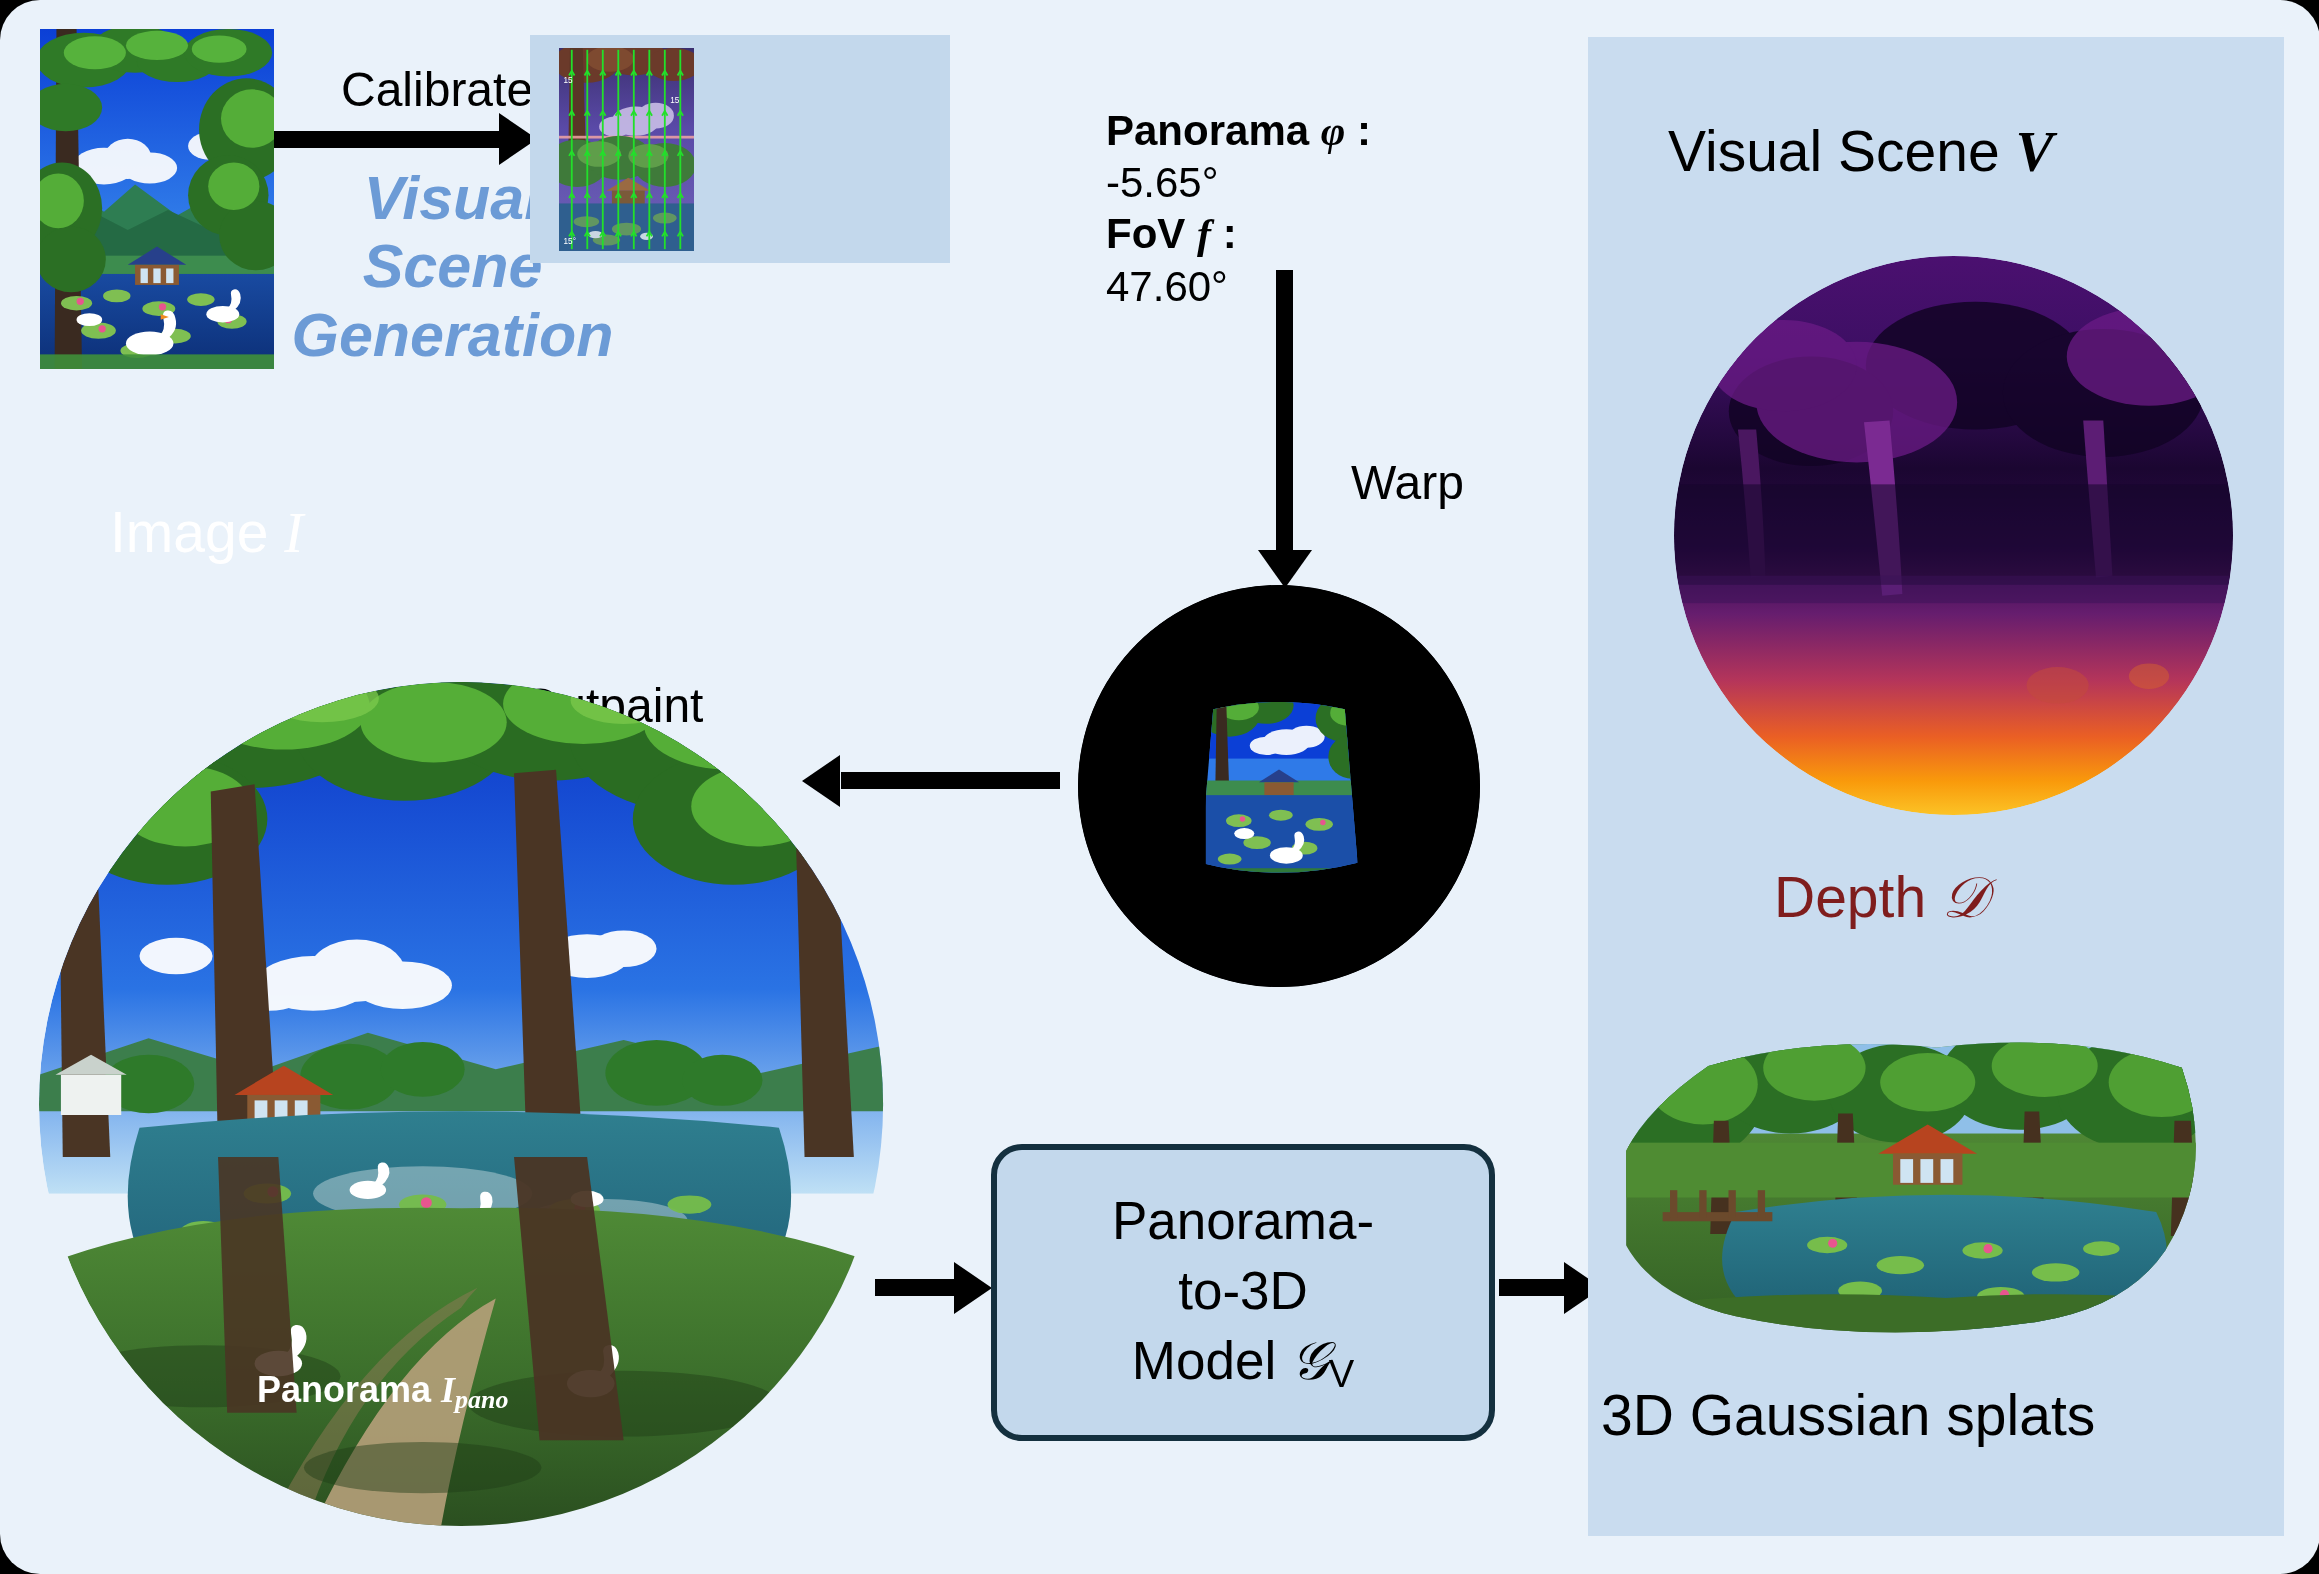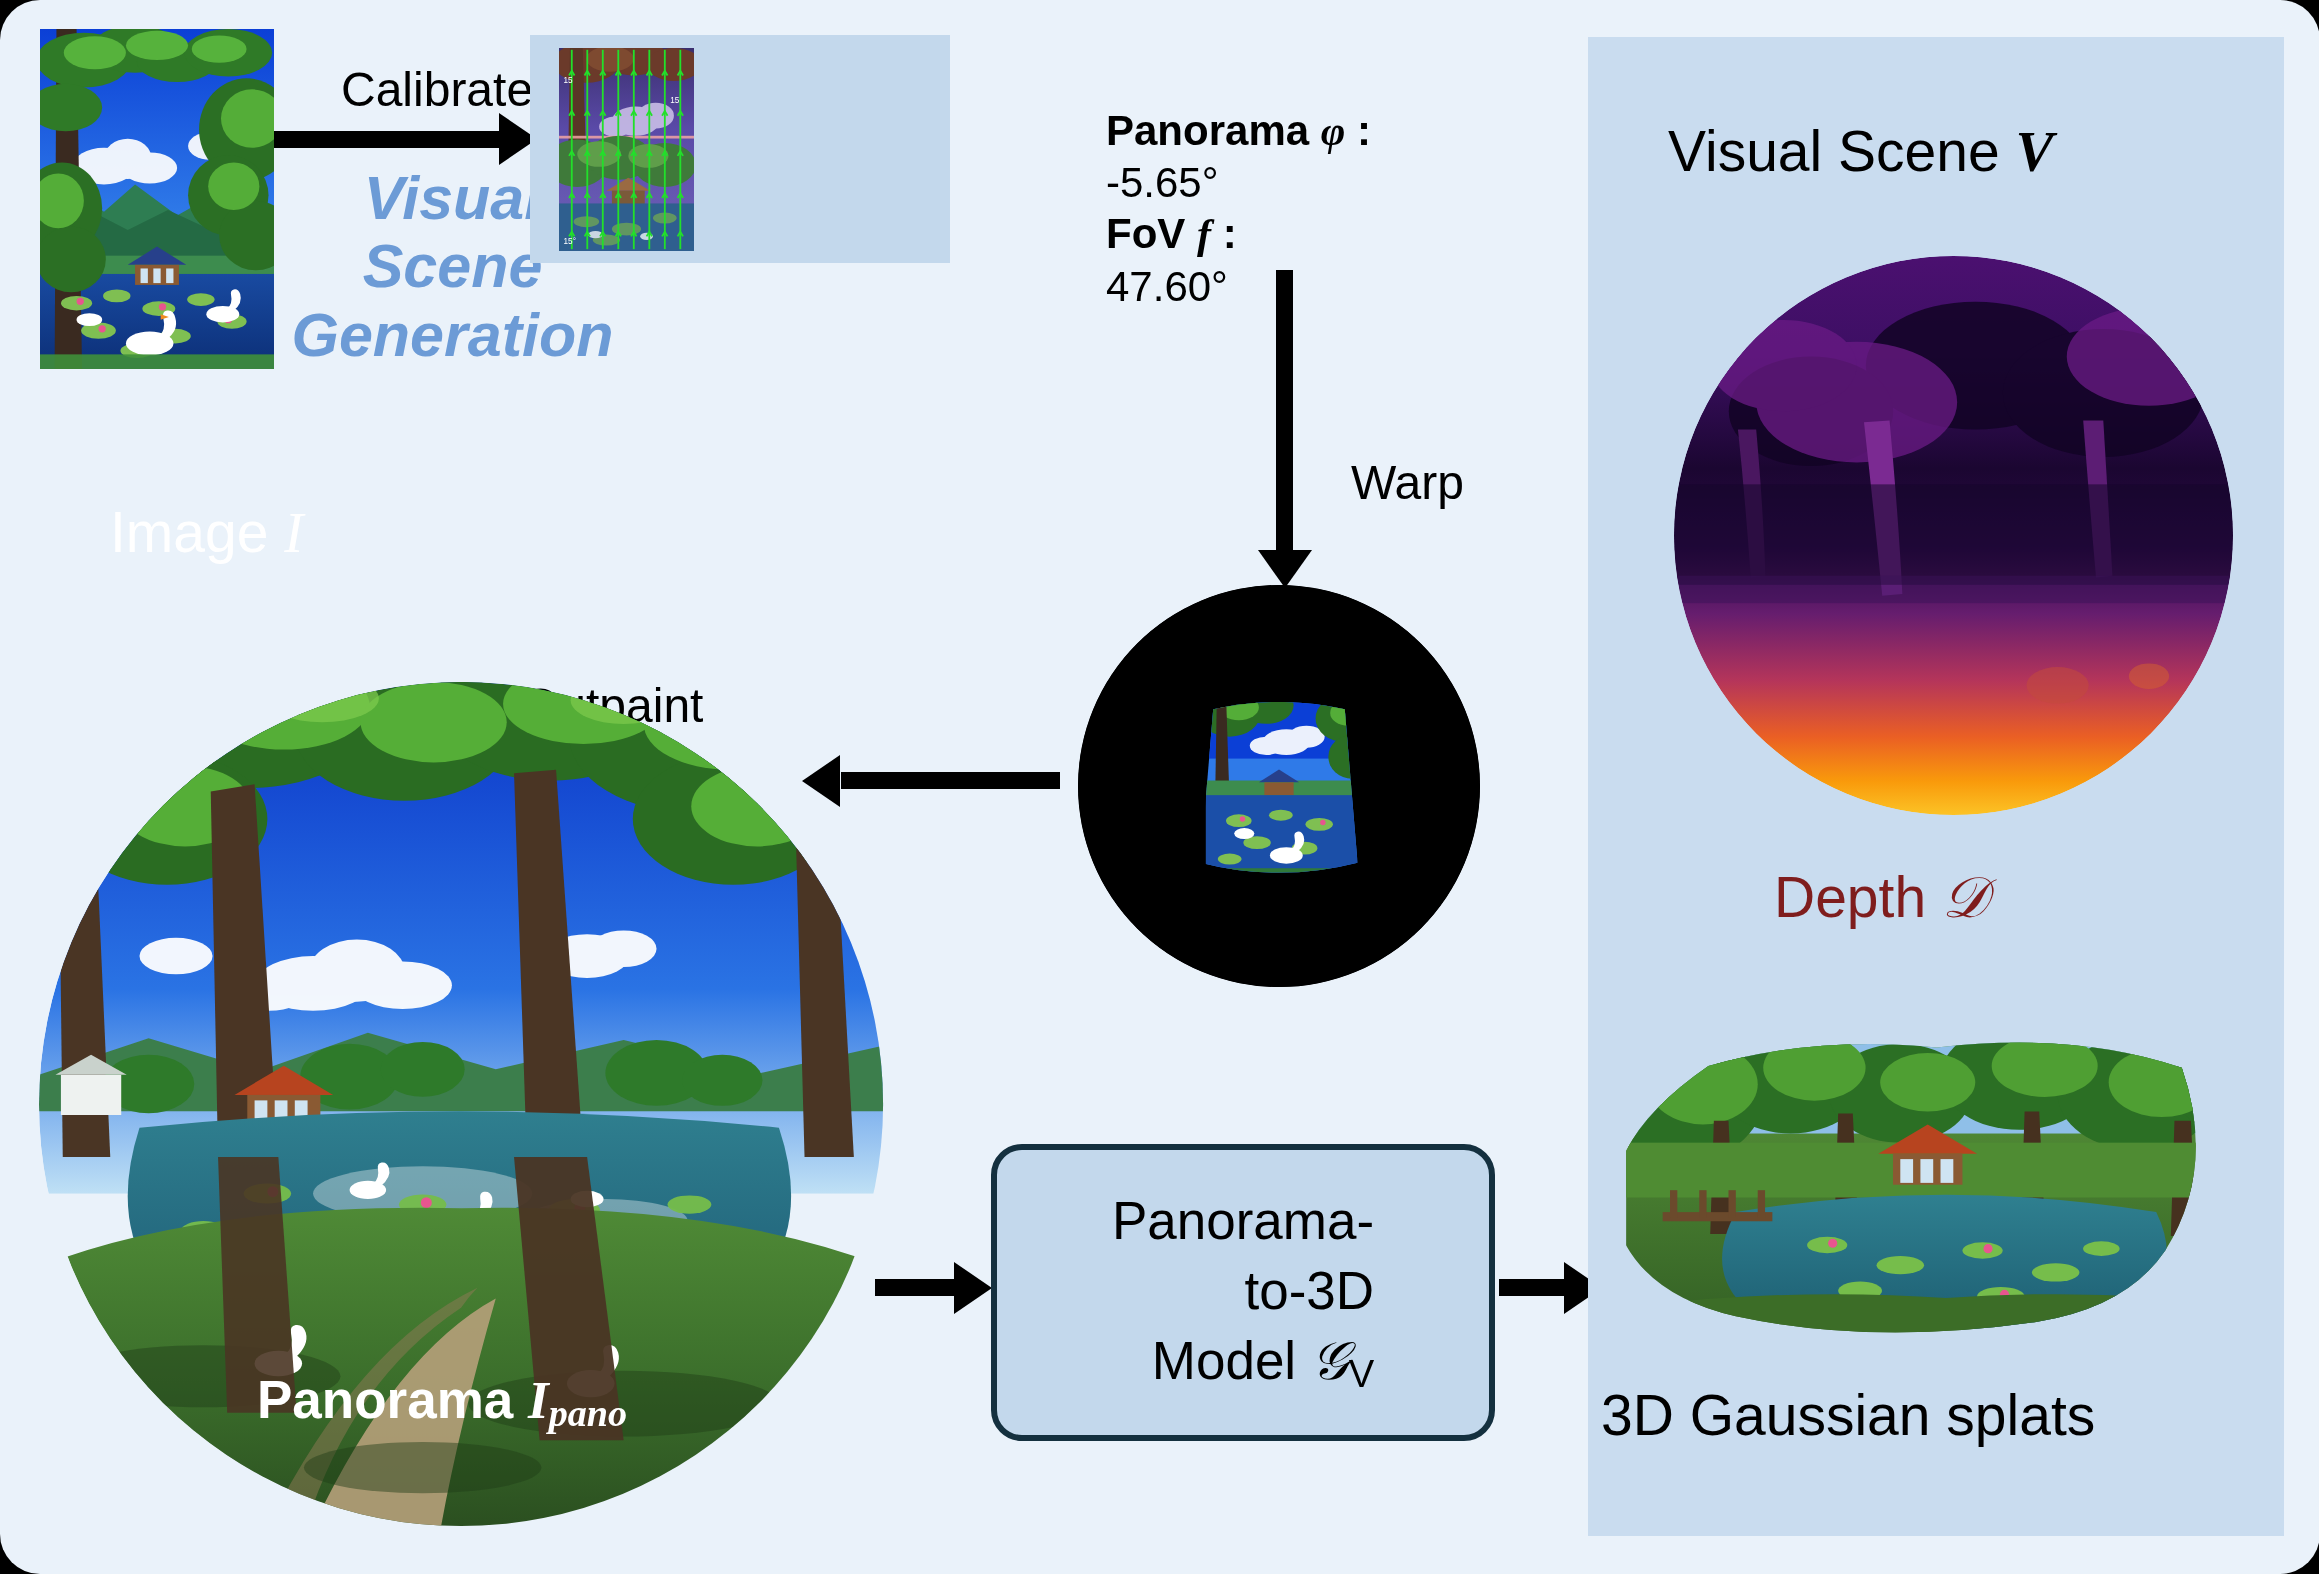--- a/index.html
+++ b/index.html
@@ -29,33 +29,33 @@
      color:#6c9bd6;font-size:61px;font-weight:bold;font-style:italic;
      line-height:1.12;text-align:center;}
 
   .calib-text{position:absolute;left:1106px;top:105px;width:302px;
      font-size:42px;line-height:1.22;color:#000;}
   .calib-text b{font-weight:bold;}
   .mi{font-family:"Liberation Serif", serif;font-style:italic;}
   .mi-b{font-family:"Liberation Serif", serif;font-style:italic;font-weight:bold;}
 
   .img-lbl{position:absolute;left:110px;top:499px;font-size:57px;color:#fff;}
-  .pano-lbl{position:absolute;left:257px;top:1369px;font-size:53px;color:#fff;
+  .pano-lbl{position:absolute;left:257px;top:1369px;font-size:36px;color:#fff;
      font-weight:bold;}
   .sub{font-size:0.72em;vertical-align:-0.22em;}
 
   .vs-lbl{position:absolute;left:1668px;top:118px;font-size:57px;color:#000;}
   .depth-lbl{position:absolute;left:1774px;top:864px;font-size:57px;color:#7f1d1d;}
   .splat-lbl{position:absolute;left:1601px;top:1382px;font-size:57px;color:#000;}
 
   
   .model-box{position:absolute;left:991px;top:1144px;width:492px;height:285px;
      background:#c3d8ec;border:6.4px solid #14303f;border-radius:31px;
      display:flex;align-items:center;justify-content:center;}
-  .model-box .inner{font-size:53px;line-height:1.32;text-align:right;color:#000;}
+  .model-box .inner{font-size:53px;line-height:1.32;text-align:center;color:#000;}
 
   
   .fr{position:absolute;overflow:hidden;}
   .circ{border-radius:50%;}
 </style>
 </head>
 <body>
 
 <div id="root">
 

